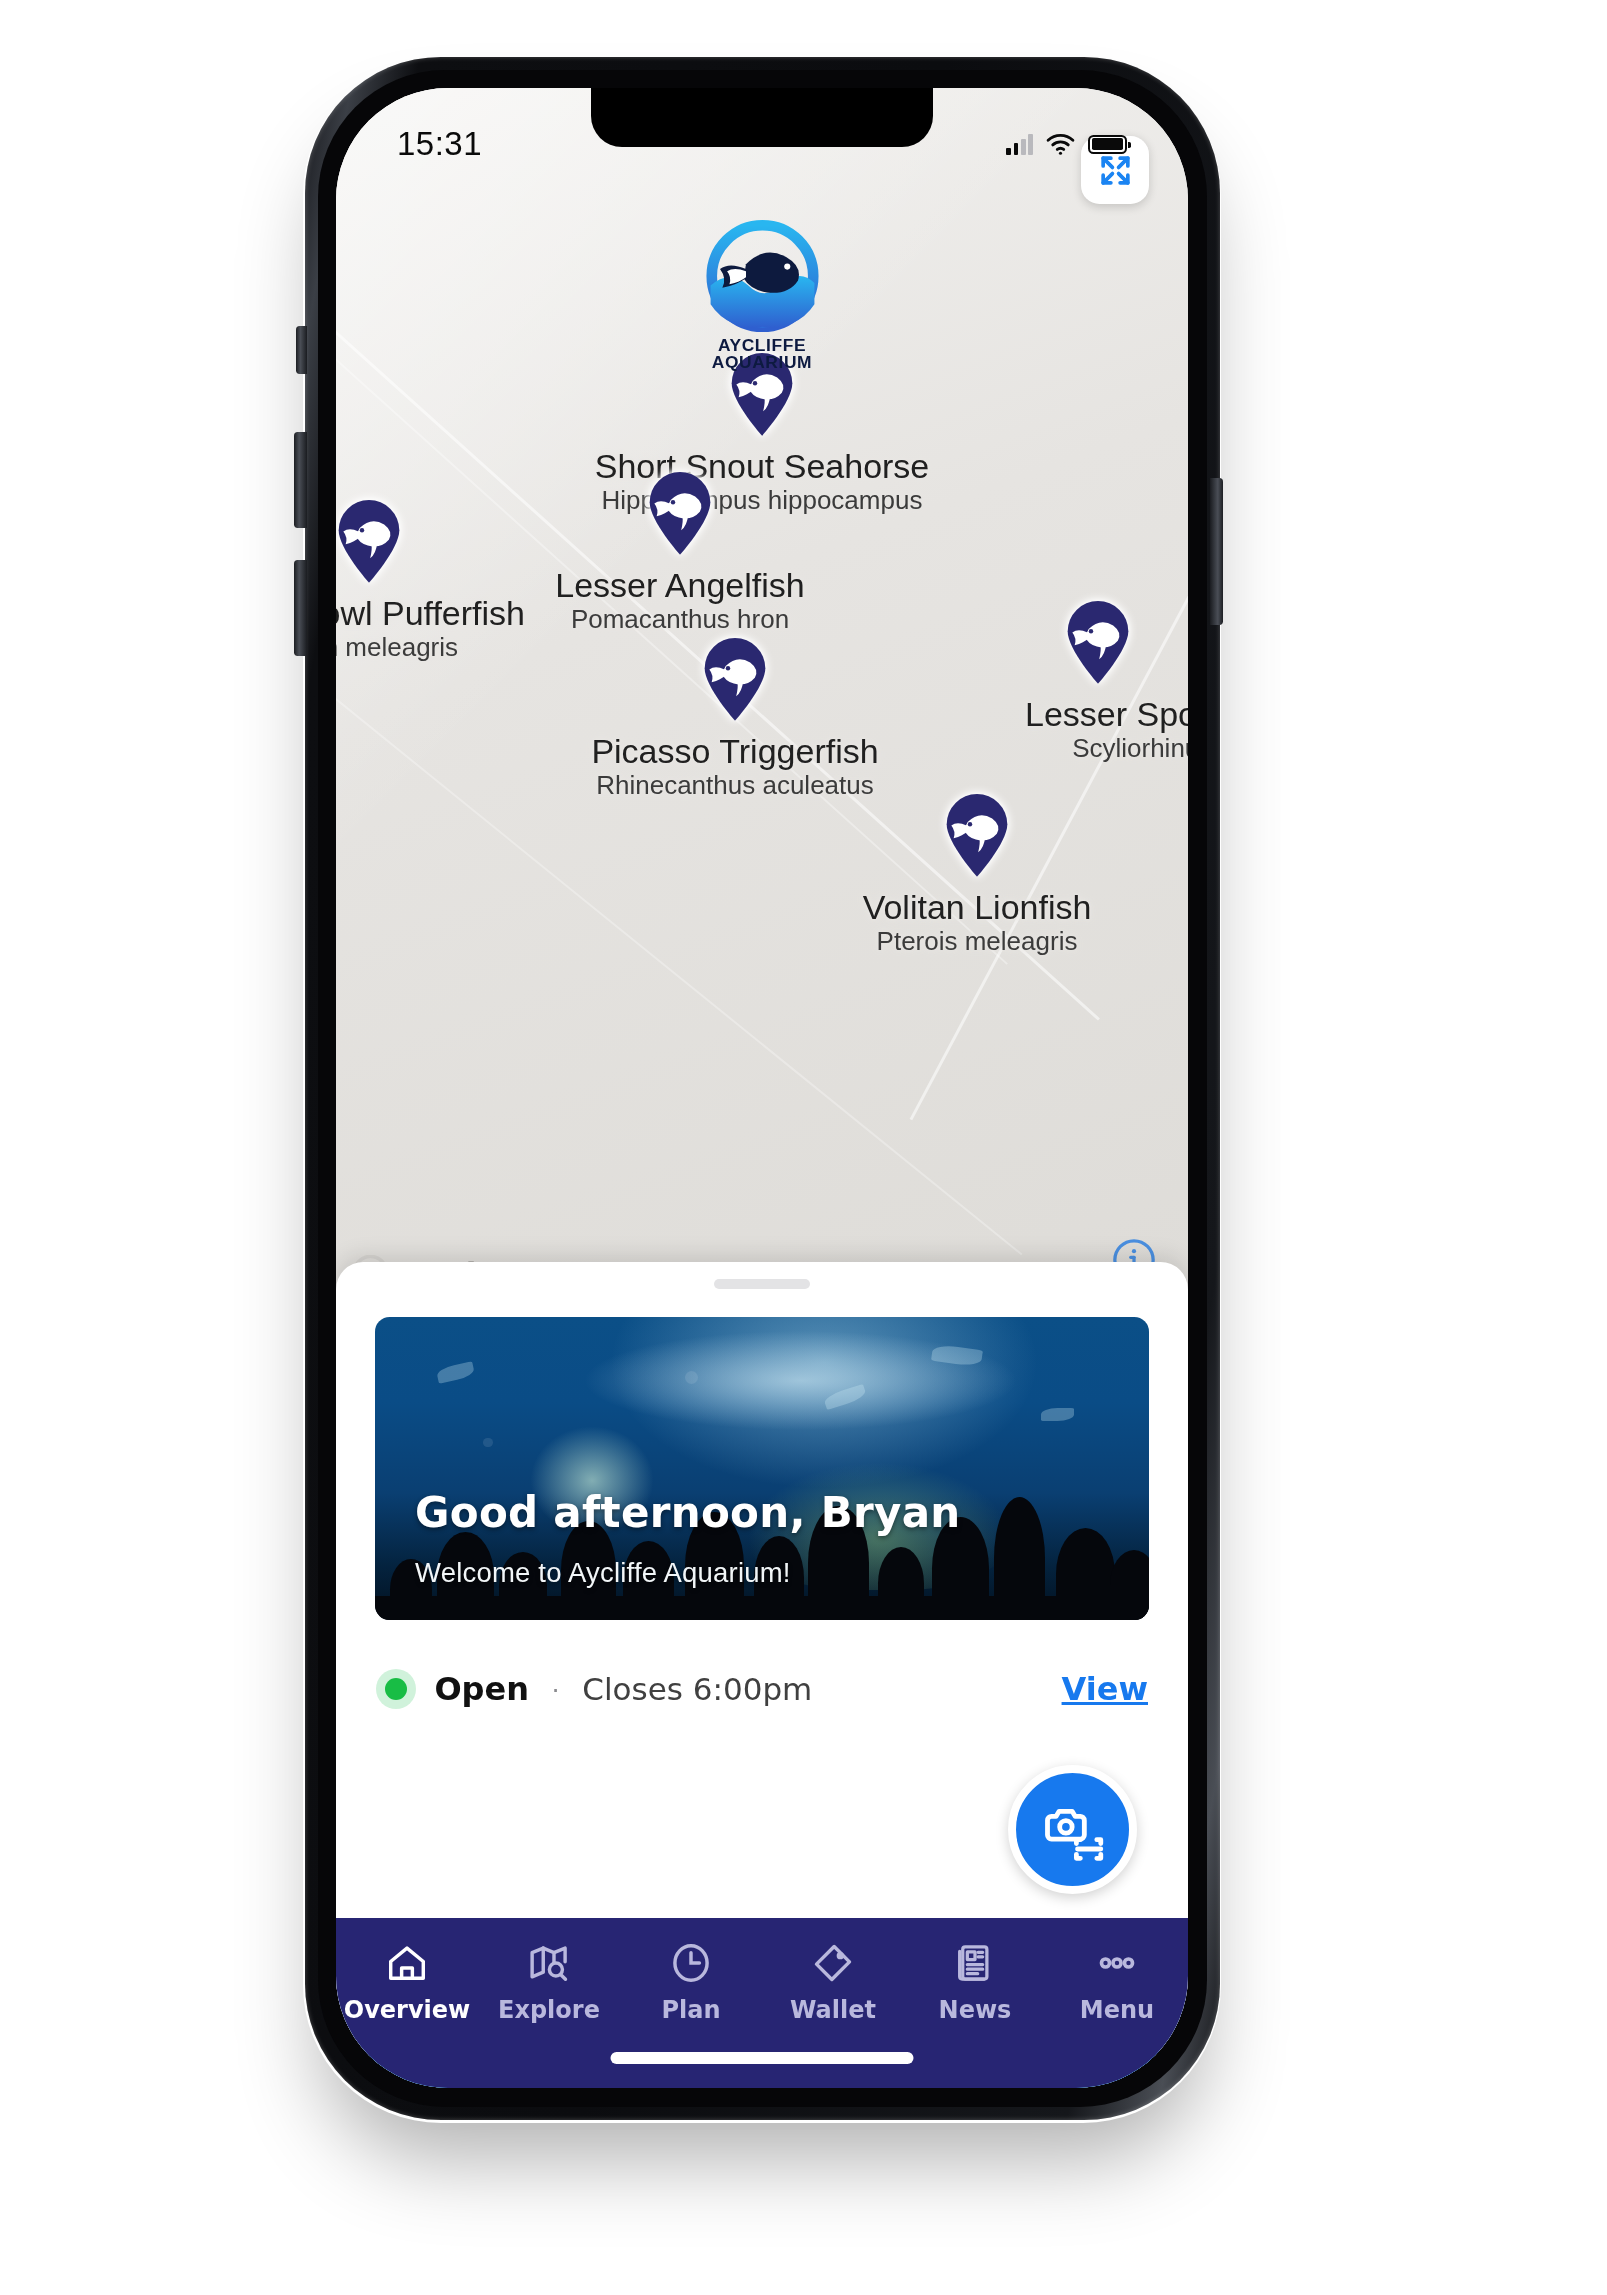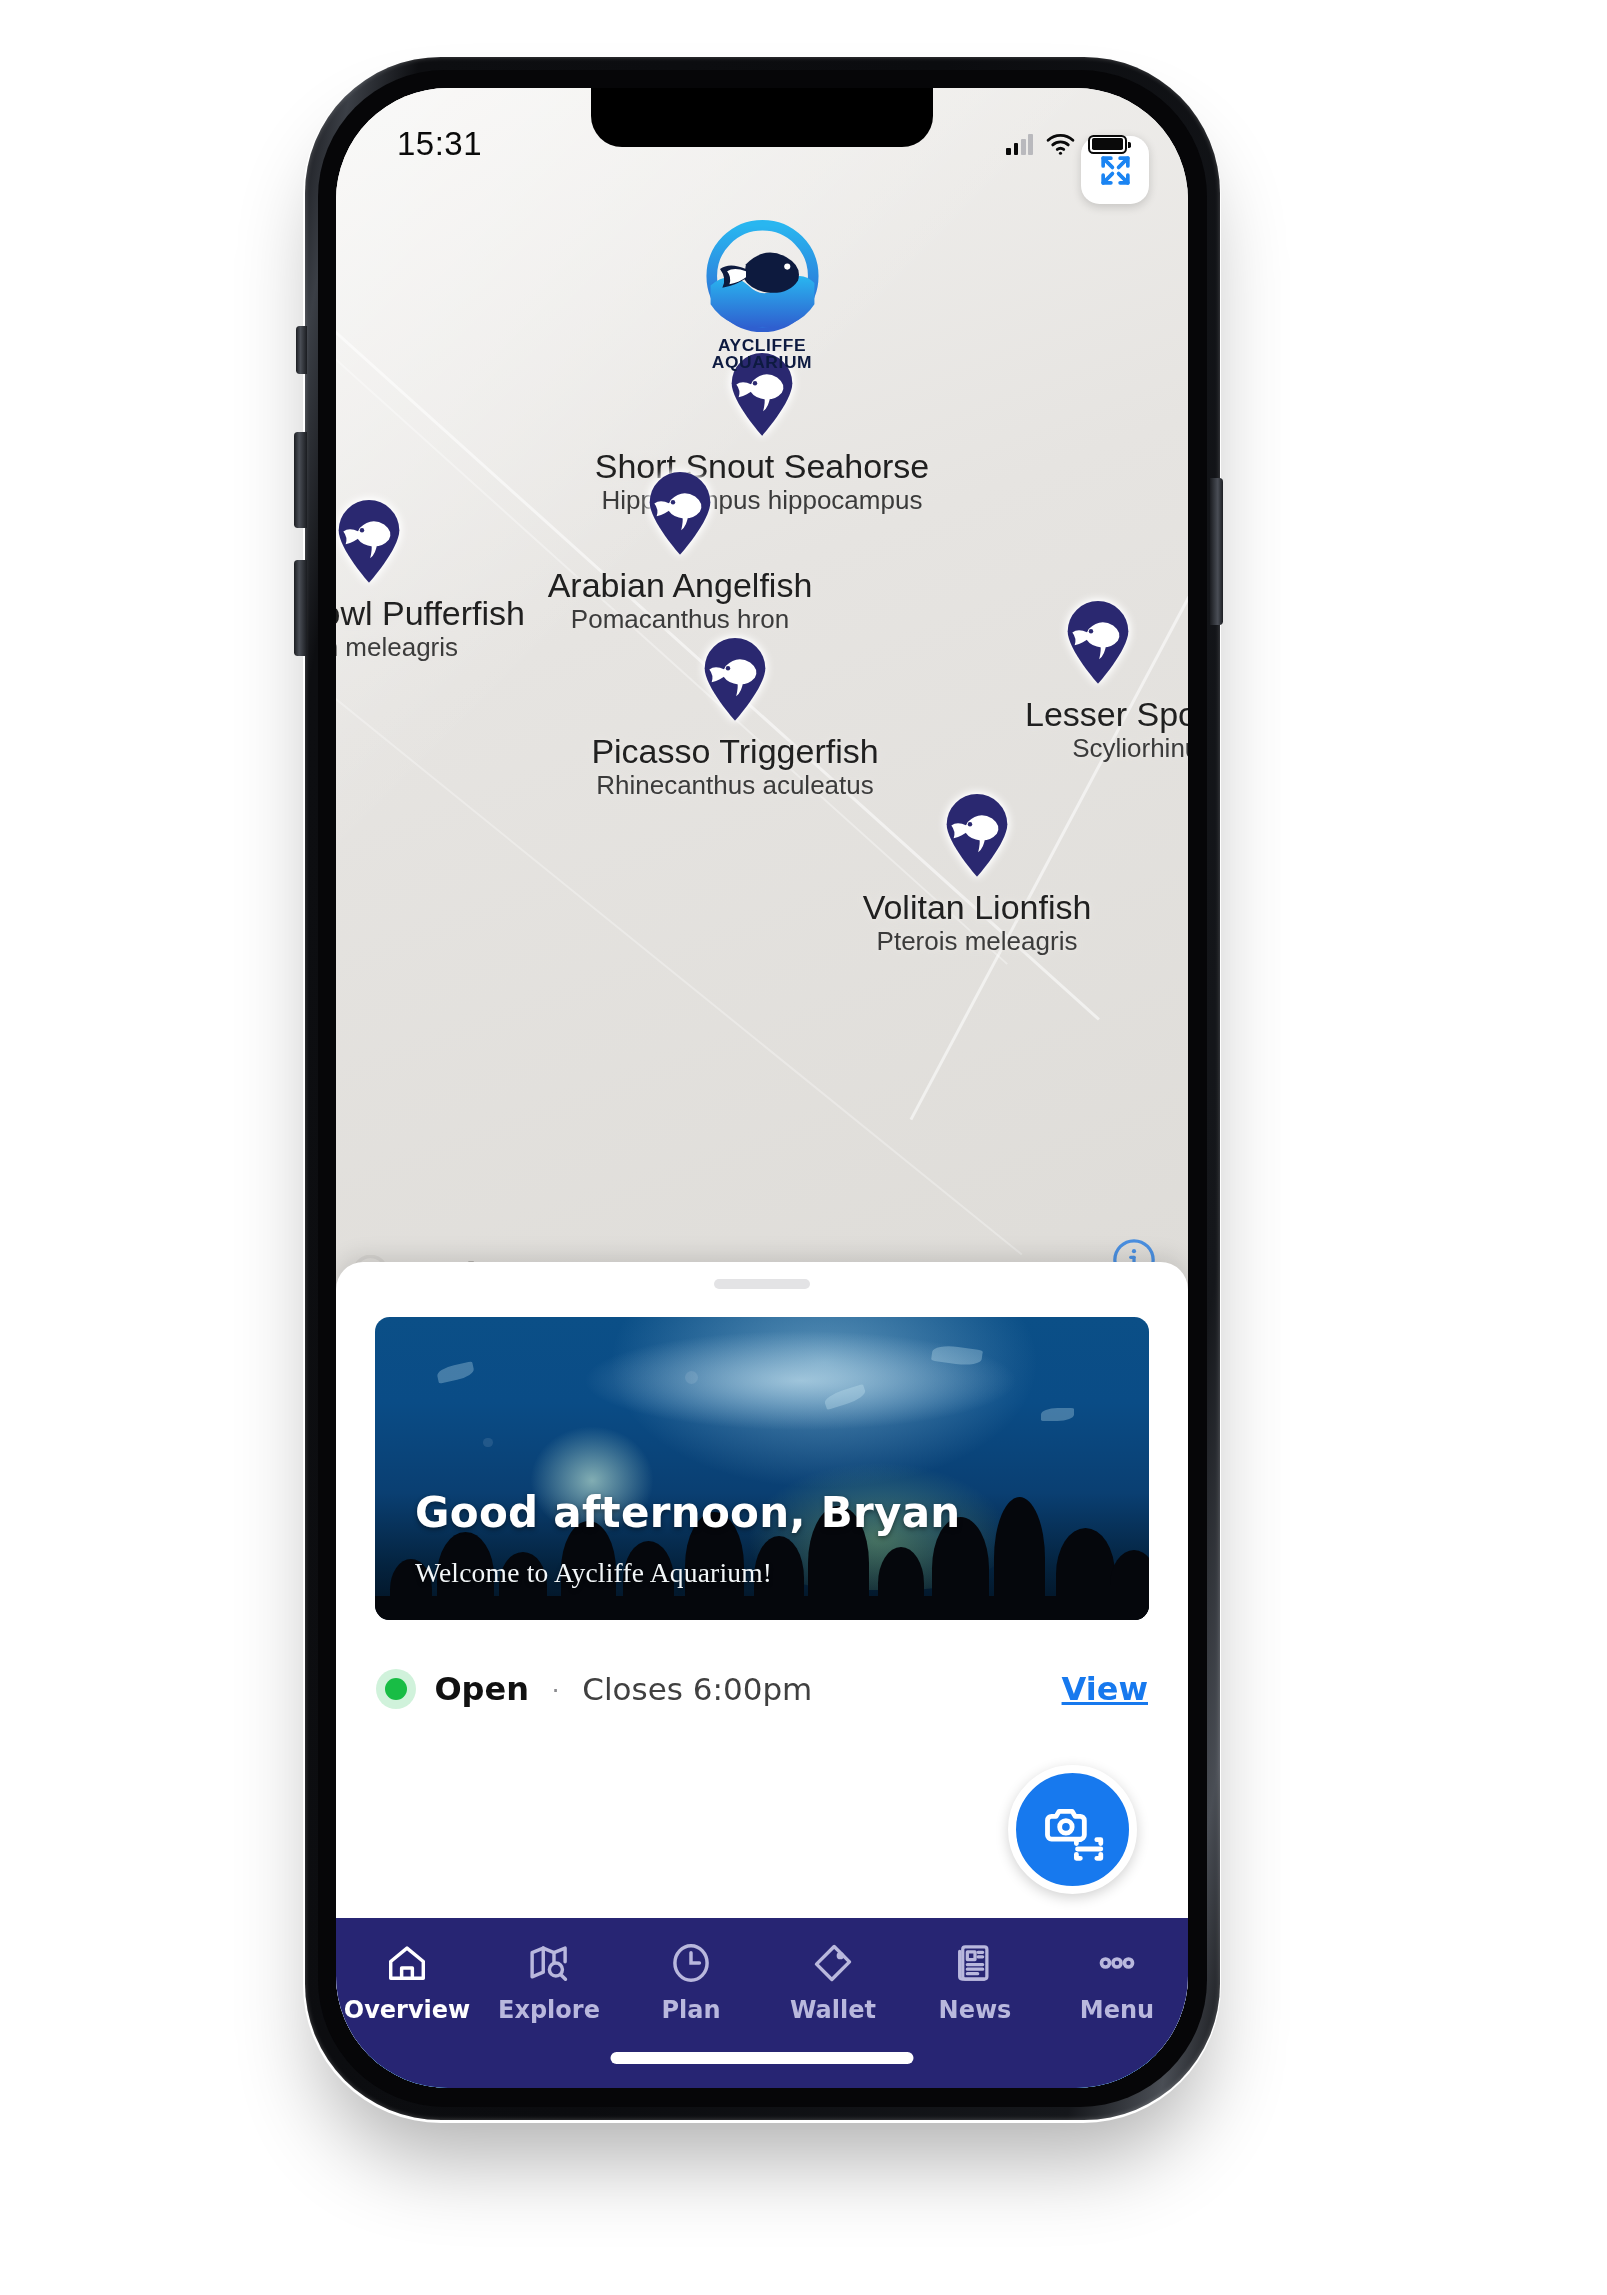--- a/index.html
+++ b/index.html
@@ -114,21 +114,21 @@
   #coral{position:absolute;left:48%;top:48%;width:34%;height:42%;
       background:radial-gradient(ellipse at 50% 60%,rgba(150,200,120,.45),
       rgba(150,200,120,0) 70%);border-radius:40%;}
   #crowd{position:absolute;left:0;bottom:0;width:100%;height:56%;}
   .head{position:absolute;bottom:0;background:#05070c;border-radius:50% 50% 0 0;}
   #hero-text{position:absolute;left:40px;bottom:31px;z-index:4;}
   #hero-title{font-size:42px;font-weight:700;color:#fff;
       font-family:"DejaVu Sans",sans-serif;letter-spacing:0.3px;
       text-shadow:0 1.8px 5.5px rgba(0,0,0,.45);}
   #hero-sub{margin-top:20px;font-size:27.5px;color:#f2f6f8;
-      font-family:Liberation Serif, serif;letter-spacing:0.2px;
+      font-family:Liberation Sans, sans-serif;letter-spacing:0.2px;
       text-shadow:0 1.8px 4.6px rgba(0,0,0,.45);}
 
   #statusrow{margin:0 40px;height:138px;display:flex;align-items:center;
       justify-content:space-between;}
   #status-left{display:flex;align-items:center;gap:18.4px;}
   #open-dot{width:40px;height:40px;border-radius:50%;
       background:rgba(42,195,90,.22);display:flex;align-items:center;justify-content:center;}
   #open-dot i{display:block;width:22px;height:22px;border-radius:50%;background:#18bd45;}
   #open-label{font-size:32px;font-weight:700;color:#111;
       font-family:"DejaVu Sans",sans-serif;}
@@ -244,21 +244,21 @@
       <div class="pin">
         <svg viewBox="0 0 60 72" width="70" height="84">
           <path d="M30 71 C30 71 4 42 4 26 A26 26 0 1 1 56 26 C56 42 30 71 30 71 Z" fill="#2a2870"></path>
           <path d="M22 24 Q32 14 43 21 Q51 27 47 34 Q40 42 29 39 Q21 37 19 30 Z" fill="#fff"></path>
           <path d="M21 27 Q13 23 8 27 Q12 32 10 38 Q18 36 22 32 Z" fill="#fff"></path>
           <path d="M37 37 Q36 46 31 50 Q33 42 32 38 Z" fill="#fff"></path>
           <circle cx="24" cy="26" r="1.9" fill="#2a2870"></circle>
         </svg>
       </div>
       <div class="mlabel">
-        <div class="t">Arabian Angelfish</div>
+        <div class="t">Lesser Angelfish</div>
         <div class="s">Pomacanthus hron</div>
       </div>
     </div>
 
     <div class="marker clipL" style="left:-81px;top:496px">
       <div class="pin" style="left:79px">
         <svg viewBox="0 0 60 72" width="70" height="84">
           <path d="M30 71 C30 71 4 42 4 26 A26 26 0 1 1 56 26 C56 42 30 71 30 71 Z" fill="#2a2870"></path>
           <path d="M22 24 Q32 14 43 21 Q51 27 47 34 Q40 42 29 39 Q21 37 19 30 Z" fill="#fff"></path>
           <path d="M21 27 Q13 23 8 27 Q12 32 10 38 Q18 36 22 32 Z" fill="#fff"></path>

